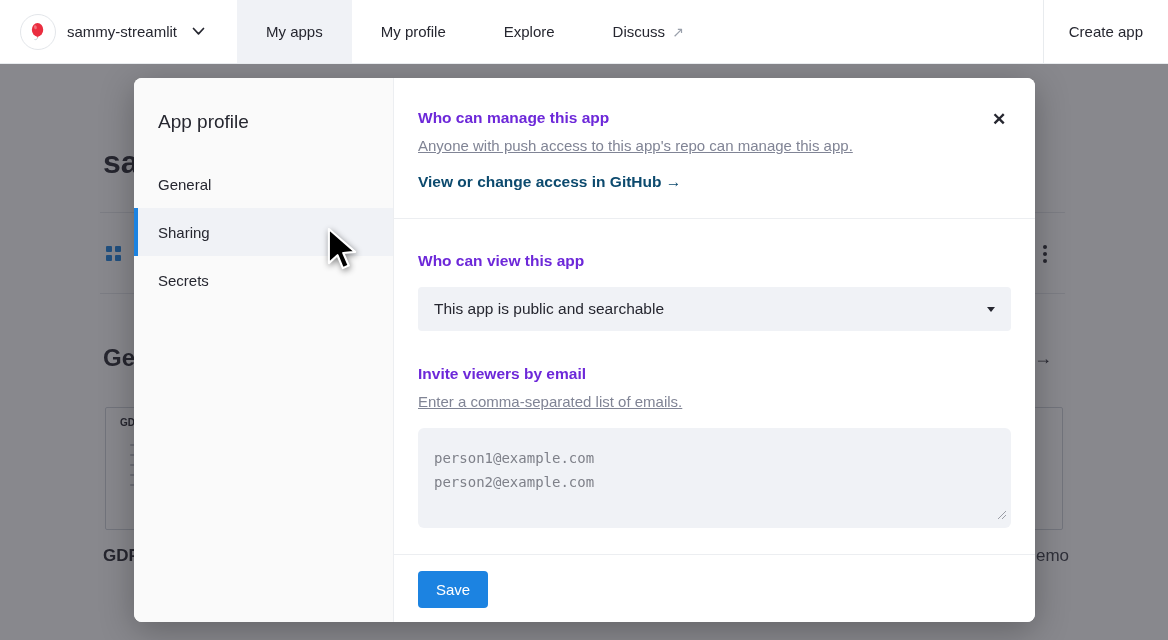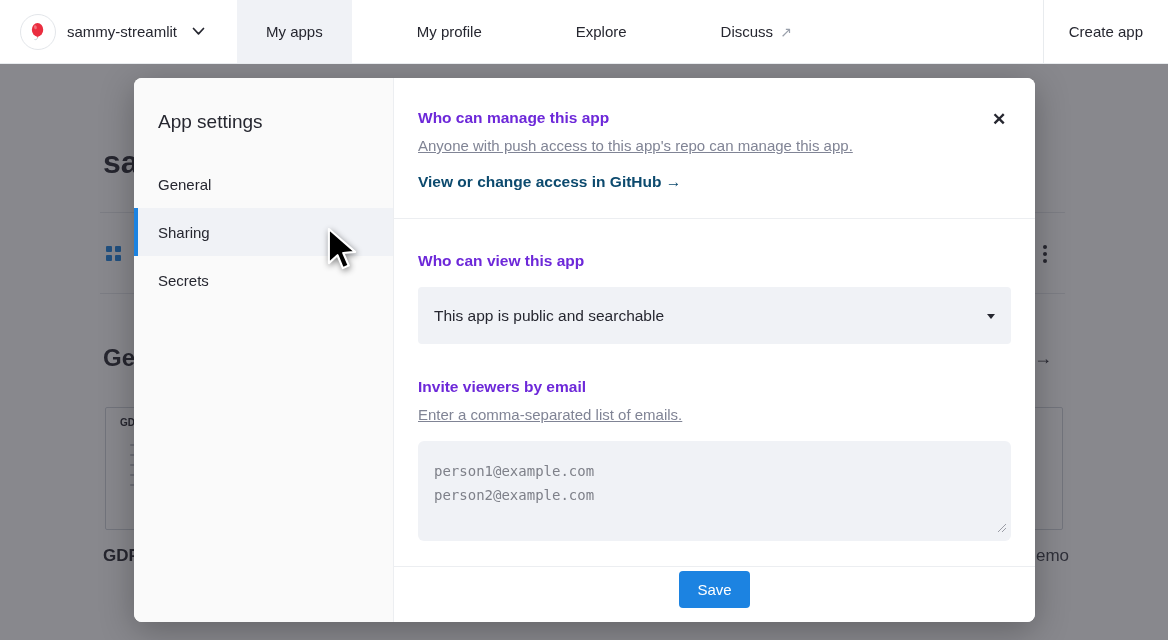--- a/index.html
+++ b/index.html
@@ -16,21 +16,21 @@
     background:#fff; border-bottom:1px solid #e8ebee;
     display:flex; align-items:stretch; z-index:50;
   }
   .brand { display:flex; align-items:center; gap:11px; padding:0 32px 0 20px; cursor:pointer; }
   .logo-circle {
     width:36px; height:36px; border-radius:50%; background:#fff;
     border:1px solid #e3e6ea; display:flex; align-items:center; justify-content:center;
   }
   .workspace-name { font-size:15px; color:#262730; }
   .chev { margin-left:4px; display:flex; align-items:center; }
-  .nav-tabs { display:flex; align-items:stretch;gap:36px; }
+  .nav-tabs { display:flex; align-items:stretch; }
   .nav-tab {
     display:flex; align-items:center; gap:7px; padding:0 29px;
     font-size:15px; color:#262730; cursor:pointer;
   }
   .nav-tab.active { background:#f0f2f6; }
   .ext-arrow { color:#9aa0ab; font-size:14px; }
   .nav-right { margin-left:auto; display:flex; align-items:stretch; }
   .create-app {
     display:flex; align-items:center; padding:0 25px;
     border-left:1px solid #e8ebee; font-size:15px; cursor:pointer;
@@ -84,42 +84,42 @@
   .section-desc { margin-top:10px; font-size:15px; color:#808495;text-decoration:underline; }
   .github-link { margin-top:19px; display:inline-block; font-size:15.5px; color:#0c4a6e; cursor:pointer;font-weight:bold; }
   .close-btn {
     position:absolute; top:31px; right:26px; width:20px; height:20px;
     font-size:17px; font-weight:700; color:#262730; cursor:pointer;
     display:flex; align-items:center; justify-content:center; background:none; border:none; padding:0;
     font-family:"Liberation Sans", sans-serif;
   }
   .main-body { flex:1; padding:33px 24px 0 24px; }
   .dropdown {
-    margin-top:17px; height:57px; background:#f0f2f6; border-radius:4px;
+    margin-top:17px; height:44px; background:#f0f2f6; border-radius:4px;
     display:flex; align-items:center; padding:16px 16px; font-size:15.5px; color:#262730;
     position:relative; cursor:pointer;
   }
   .dropdown-caret {
     position:absolute; right:16px; top:50%; margin-top:-2px;
     width:0; height:0; border-left:4.5px solid transparent; border-right:4.5px solid transparent;
     border-top:5.5px solid #262730;
   }
   .invite-title { margin-top:34px; }
   .textarea-wrap { position:relative; margin-top:18px; }
   .email-textarea {
     display:block; width:100%; height:100px; background:#f0f2f6; border:none; border-radius:6px;
     padding:18px 16px; font-family:"DejaVu Sans Mono", monospace; font-size:14px; line-height:24px;
     color:#262730; resize:none; outline:none;
   }
   .email-textarea::placeholder { color:#7e8089; }
   .resize-handle { position:absolute; right:4px; bottom:4px; cursor:nwse-resize; }
 
   .main-footer {
-    border-top:1px solid #eceef1; padding:4px 24px 14px;
-    display:flex; justify-content:center; align-items:center;
+    border-top:1px solid #eceef1; padding:16px 24px 14px;
+    display:flex; justify-content:flex-start; align-items:center;
   }
   .save-btn {
     background:#1c83e1; color:#fff; border:none; border-radius:4px;
     font-size:15px; padding:10px 18px; cursor:pointer; font-family:"Liberation Sans", sans-serif;
   }
 
   
   .cursor { position:absolute; left:322px; top:226px; z-index:60; pointer-events:none; }
 </style>
 </head>
@@ -192,21 +192,21 @@
   <div class="bg-card right"></div>
   <div class="bg-card-label left">GDP</div>
   <div class="bg-card-label right">emo</div>
 </div>
 
 <div class="overlay"></div>
 
 <div class="modal">
 
   <div class="modal-sidebar">
-    <div class="modal-sidebar-title">App settings</div>
+    <div class="modal-sidebar-title">App profile</div>
     <div class="side-item">
       <span>General</span>
     </div>
     <div class="side-item active">
       <span>Sharing</span>
     </div>
     <div class="side-item">
       <span>Secrets</span>
     </div>
   </div>

